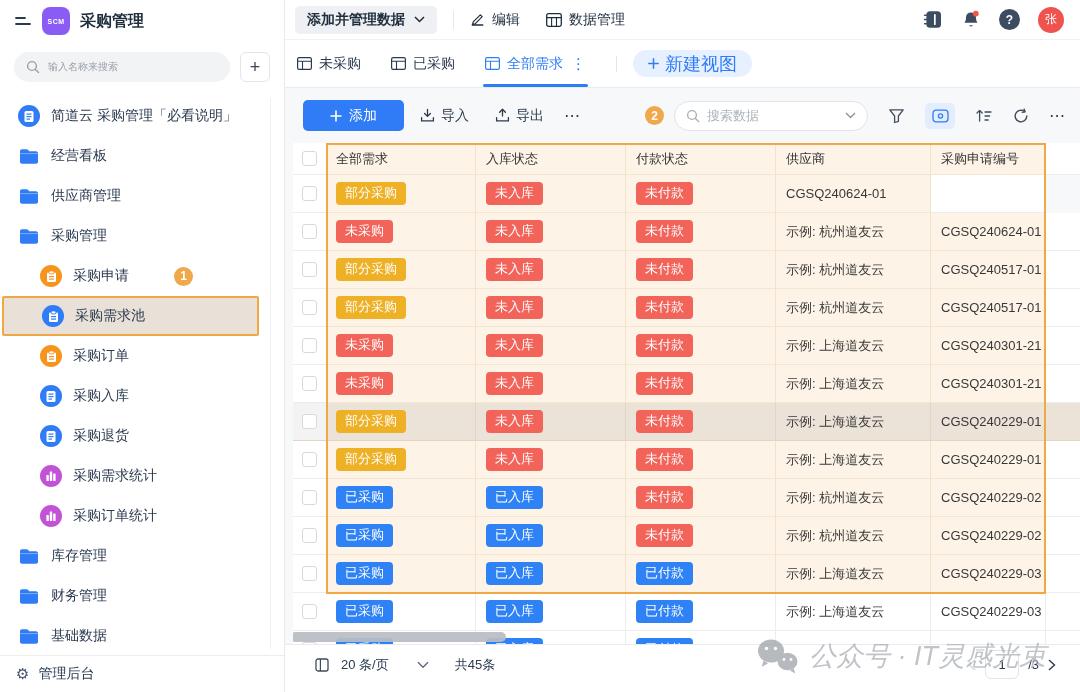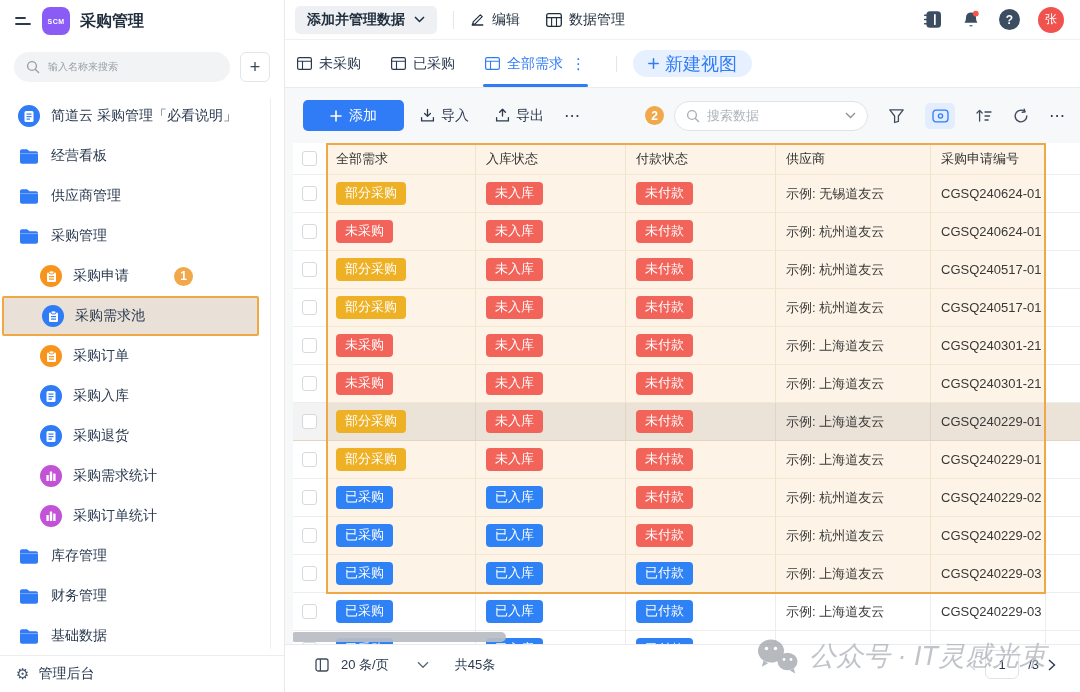--- a/index.html
+++ b/index.html
@@ -422,21 +422,20 @@
               </div>
               <div class="cell">
                 <span class="badge amber">部分采购</span>
               </div>
               <div class="cell">
                 <span class="badge red">未入库</span>
               </div>
               <div class="cell">
                 <span class="badge red">未付款</span>
               </div>
-              <div class="cell">示例: 无锡道友云</div>
               <div class="cell">CGSQ240624-01</div>
               <div class="cell spacer"></div>
             </div>
             <div class="trow">
               <div class="cell cb">
                 <span class="checkbox"></span>
               </div>
               <div class="cell">
                 <span class="badge red">未采购</span>
               </div>

